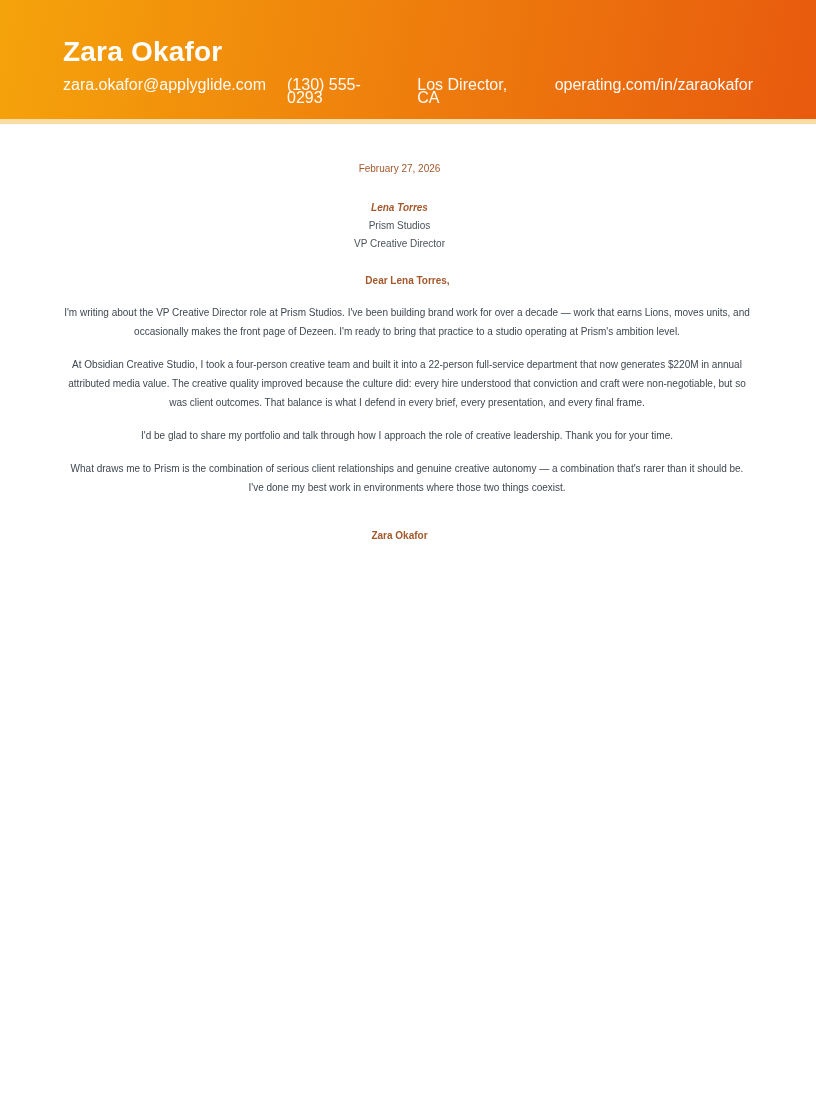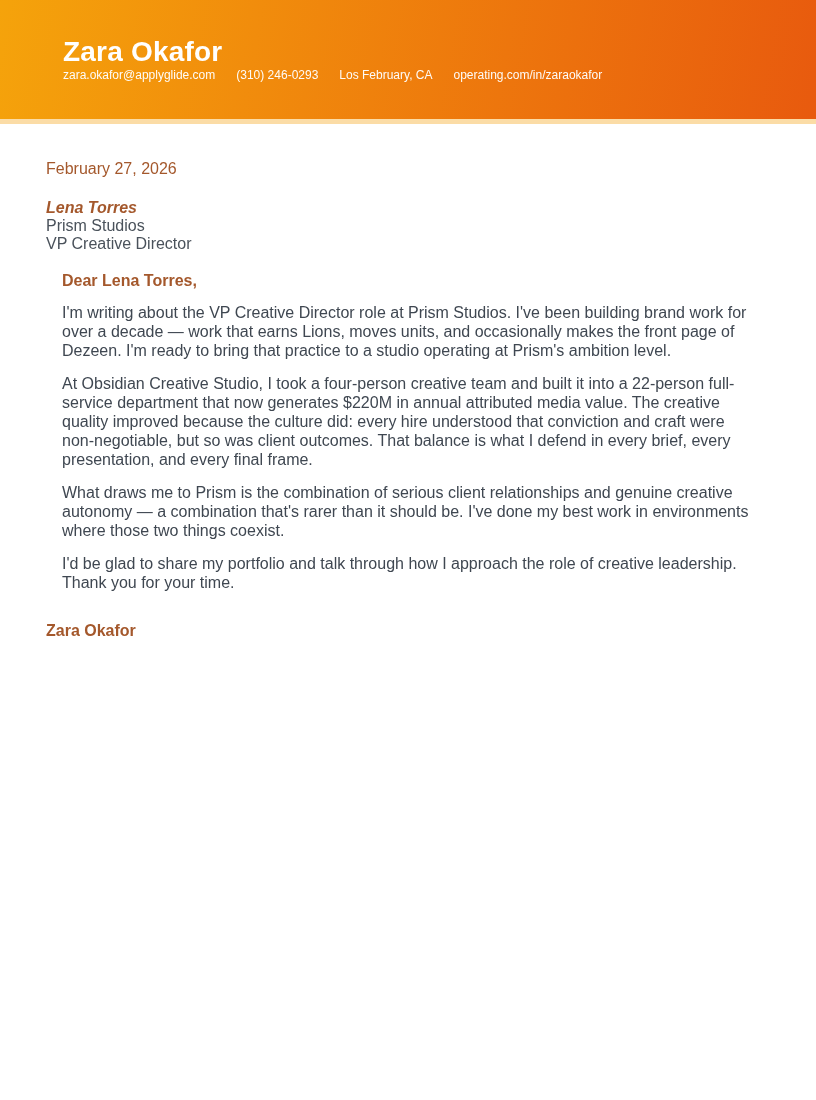--- a/index.html
+++ b/index.html
@@ -30,35 +30,36 @@
     padding-top: 37px;
     font-size: 28px;
     line-height: 30px;
     font-weight: 700;
     letter-spacing: 0.2px;
     color: var(--header-text);
   }
   .contact-row {
     display: flex;
     gap: 21px;
-    margin-top: 2px;
-    font-size: 12px;
+    margin-top: 11px;
+    font-size: 16px;
     line-height: 13px;
     color: var(--header-text);
     opacity: 0.97;
   }
   .accent-strip {
     height: 5px;
     background: var(--accent-strip);
   }
   .letter {
     padding: 36px 63px 0 46px;
-    font-size: 16px;
+    font-size: 10px;
     color: var(--body-text);
     max-width: 816px;
+    text-align: center;
   }
   .letter-date {
     margin: 0 0 21px 0;
     line-height: 18px;
     color: var(--accent-text);
   }
   .recipient p {
     margin: 0;
     line-height: 18px;
   }
@@ -92,39 +93,39 @@
     color: var(--accent-text);
   }
 </style>
 </head>
 <body>
 
 <header class="header">
   <h1>Zara Okafor</h1>
   <div class="contact-row">
     <span>zara.okafor@applyglide.com</span>
-    <span>(310) 246-0293</span>
-    <span>Los February, CA</span>
+    <span>(130) 555-0293</span>
+    <span>Los Director, CA</span>
     <span>operating.com/in/zaraokafor</span>
   </div>
 </header>
 
 <div class="accent-strip"></div>
 
 <main class="letter">
   <p class="letter-date">February 27, 2026</p>
 
   <div class="recipient">
     <p class="recipient-name">Lena Torres</p>
     <p class="recipient-sub">Prism Studios</p>
     <p class="recipient-sub">VP Creative Director</p>
   </div>
 
   <p class="salutation">Dear Lena Torres,</p>
 
   <p class="body-para">I'm writing about the VP Creative Director role at Prism Studios. I've been building brand work for over a decade — work that earns Lions, moves units, and occasionally makes the front page of Dezeen. I'm ready to bring that practice to a studio operating at Prism's ambition level.</p>
   <p class="body-para">At Obsidian Creative Studio, I took a four-person creative team and built it into a 22-person full-service department that now generates $220M in annual attributed media value. The creative quality improved because the culture did: every hire understood that conviction and craft were non-negotiable, but so was client outcomes. That balance is what I defend in every brief, every presentation, and every final frame.</p>
+  <p class="body-para">I'd be glad to share my portfolio and talk through how I approach the role of creative leadership. Thank you for your time.</p>
   <p class="body-para">What draws me to Prism is the combination of serious client relationships and genuine creative autonomy — a combination that's rarer than it should be. I've done my best work in environments where those two things coexist.</p>
-  <p class="body-para">I'd be glad to share my portfolio and talk through how I approach the role of creative leadership. Thank you for your time.</p>
 
 
   <p class="signature">Zara Okafor</p>
 </main>
 
 </body></html>

